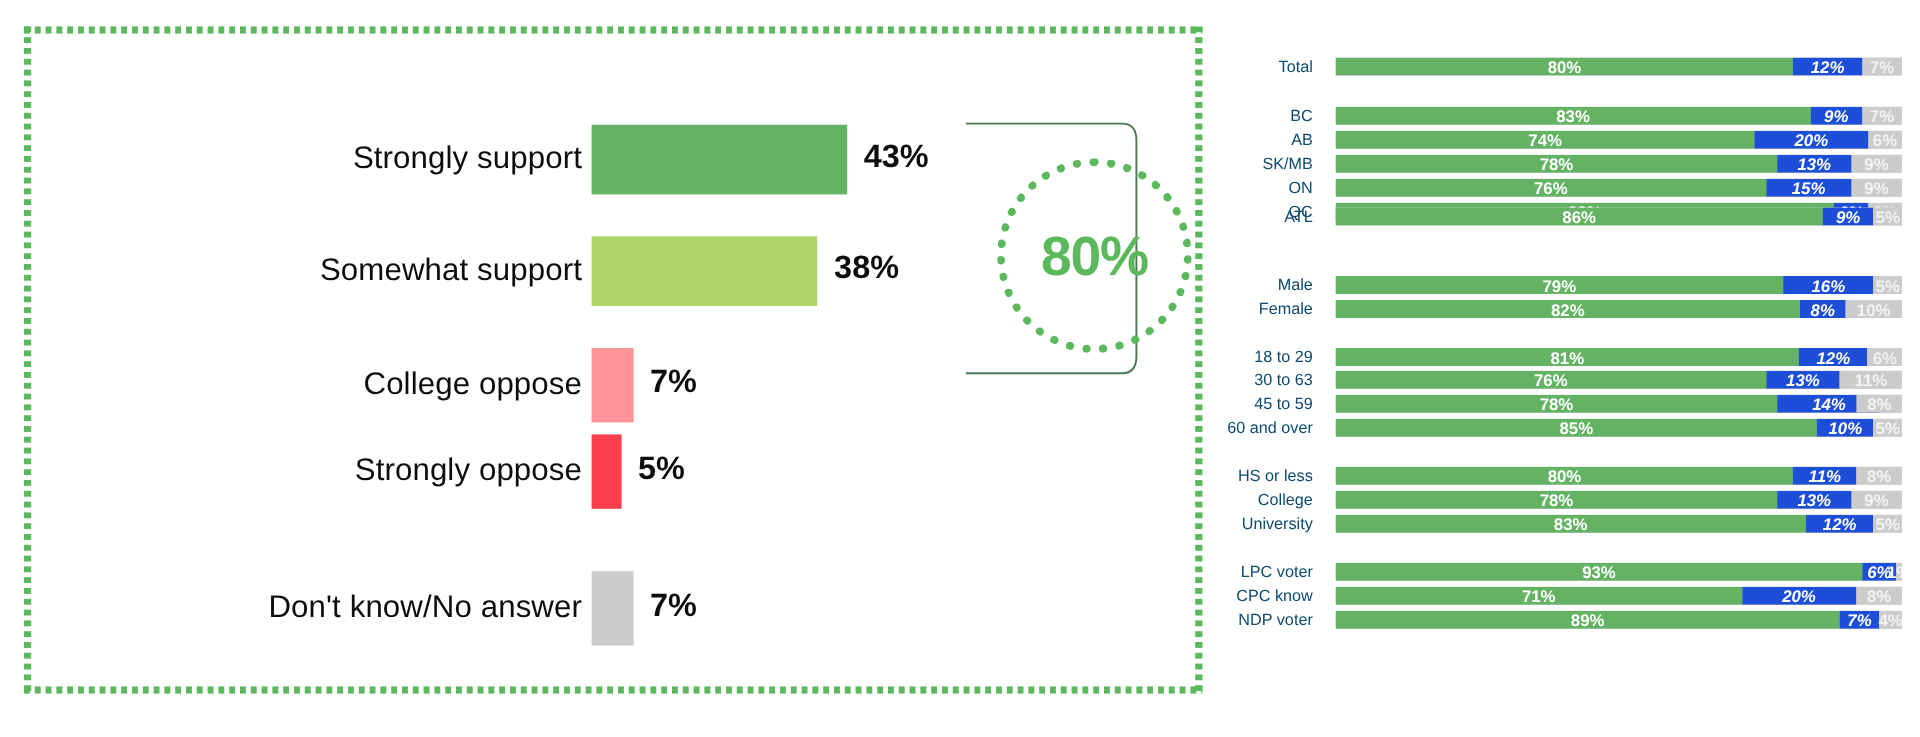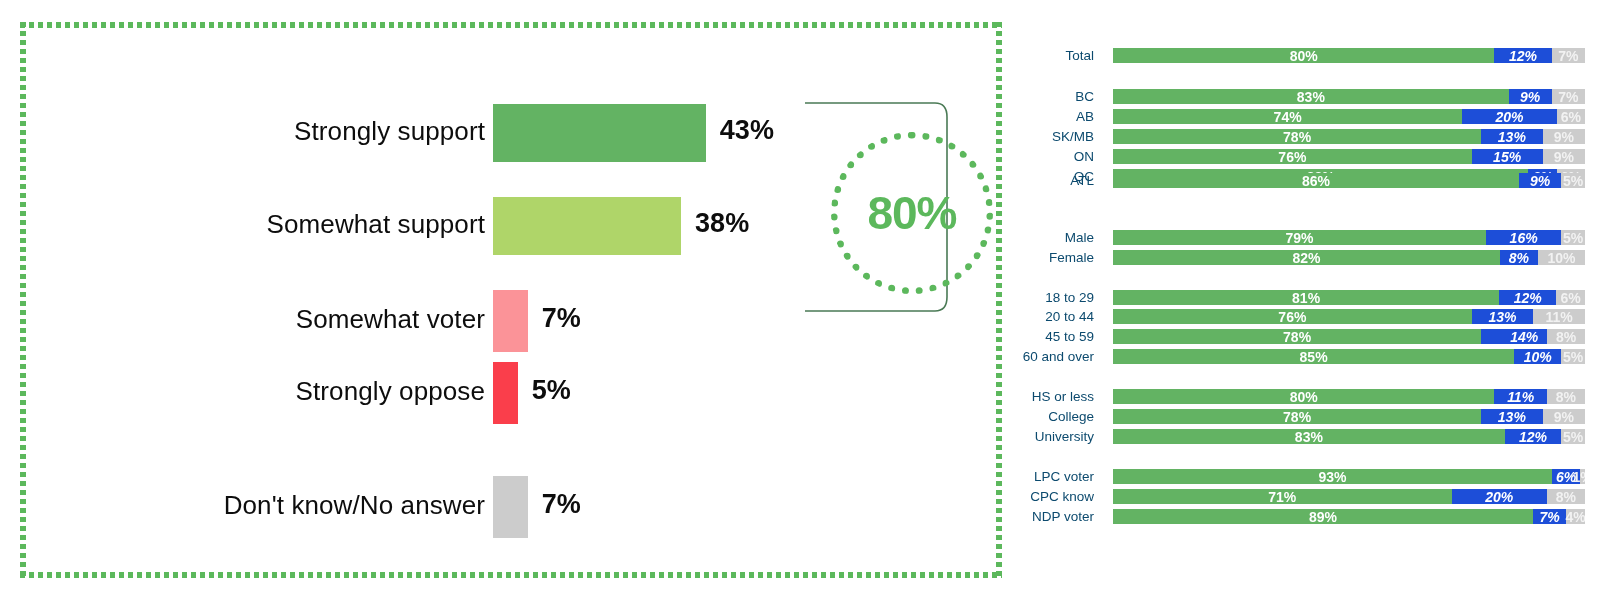--- a/index.html
+++ b/index.html
@@ -116,21 +116,21 @@
           <div class="lrow-label" style="top: 12px;">Strongly support</div>
           <div class="lrow-bar" style="left: 473px; width: 212.85px; height: 58px; background: rgb(99, 179, 99);"></div>
           <div class="lrow-val" style="left: 699.85px; top: 11px;">43%</div>
         </div>
         <div class="lrow" style="top: 175px; height: 58px;">
           <div class="lrow-label" style="top: 12px;">Somewhat support</div>
           <div class="lrow-bar" style="left: 473px; width: 188.1px; height: 58px; background: rgb(175, 213, 105);"></div>
           <div class="lrow-val" style="left: 675.1px; top: 11px;">38%</div>
         </div>
         <div class="lrow" style="top: 268px; height: 62px;">
-          <div class="lrow-label" style="top: 14px;">Somewhat voter</div>
+          <div class="lrow-label" style="top: 14px;">College oppose</div>
           <div class="lrow-bar" style="left: 473px; width: 34.65px; height: 62px; background: rgb(251, 147, 152);"></div>
           <div class="lrow-val" style="left: 521.65px; top: 13px;">7%</div>
         </div>
         <div class="lrow" style="top: 340px; height: 62px;">
           <div class="lrow-label" style="top: 14px;">Strongly oppose</div>
           <div class="lrow-bar" style="left: 473px; width: 24.75px; height: 62px; background: rgb(250, 62, 75);"></div>
           <div class="lrow-val" style="left: 511.75px; top: 13px;">5%</div>
         </div>
         <div class="lrow" style="top: 454px; height: 62px;">
           <div class="lrow-label" style="top: 14px;">Don't know/No answer</div>
@@ -285,21 +285,21 @@
             </div>
             <div class="seg seg-opp" style="left: 386.182px; width: 57.2121px;">
               <span class="seg-txt">12%</span>
             </div>
             <div class="seg seg-dk" style="left: 443.394px; width: 28.6061px;">
               <span class="seg-txt">6%</span>
             </div>
           </div>
         </div>
         <div class="rrow" style="top: 308px; width: 590px;">
-          <div class="rrow-label">20 to 44</div>
+          <div class="rrow-label">30 to 63</div>
           <div class="rbar">
             <div class="seg seg-sup" style="left: 0px; width: 358.72px;">
               <span class="seg-txt">76%</span>
             </div>
             <div class="seg seg-opp" style="left: 358.72px; width: 61.36px;">
               <span class="seg-txt">13%</span>
             </div>
             <div class="seg seg-dk" style="left: 420.08px; width: 51.92px;">
               <span class="seg-txt">11%</span>
             </div>

